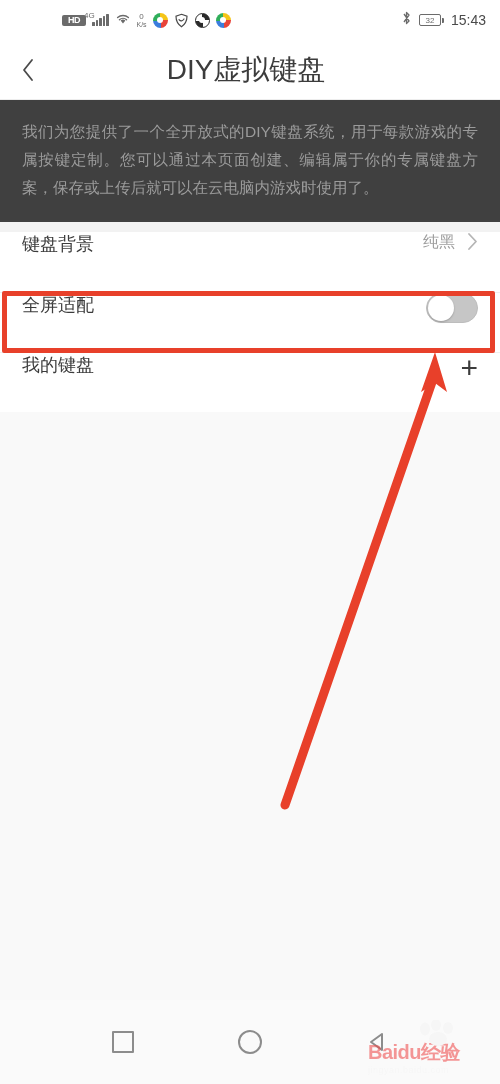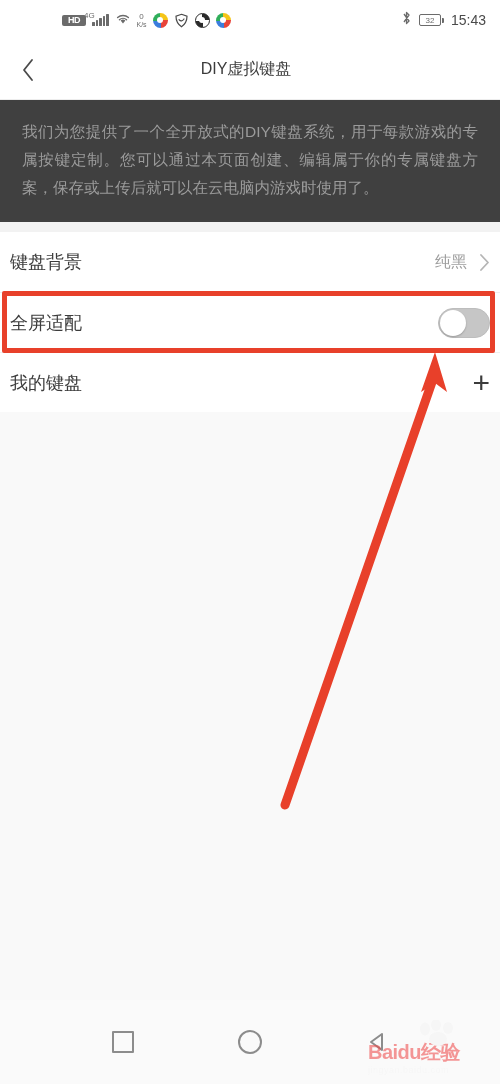--- a/index.html
+++ b/index.html
@@ -49,35 +49,35 @@
   .titlebar {
     height:60px; background:#ffffff; display:flex; align-items:center;
     position:relative; border-bottom:1px solid #ededed;
   }
   .back-btn {
     width:56px; height:60px; display:flex; align-items:center; justify-content:center;
   }
   .chev-back { width:14px; height:24px; }
   .title-text {
     position:absolute; left:0; right:8px; text-align:center;
-    font-size:16px; color:#3c3c3c; pointer-events:none;
+    font-size:28px; color:#3c3c3c; pointer-events:none;
   }
 
   
   .desc-card { background:#404040; padding:18px 22px 20px 22px; }
   .desc-text { font-size:15.5px; line-height:28px; color:#9b9b9b; text-align:justify; }
 
   
   .gap { height:10px; background:#f2f2f2; }
 
   
   .list { background:#ffffff; }
   .row {
-    height:60px; display:flex; align-items:center;
-    padding:0 10px; background:#ffffff; position:relative;
+    height:60px; display:flex; align-items:flex-start;
+    padding:0 22px; background:#ffffff; position:relative;
   }
   .row + .row { border-top:1px solid #f0f0f0; }
   .row-label { font-size:18px; color:#3c3c3c; flex:1; }
   .row-value { font-size:16px; color:#9e9e9e; margin-right:12px; }
   .chev-right { width:11px; height:19px; }
   .plus-icon { font-size:30px; color:#3c3c3c; line-height:1; font-weight:300; }
 
   
   .toggle {
     width:52px; height:30px; border-radius:15px; background:#c6c6c6;

